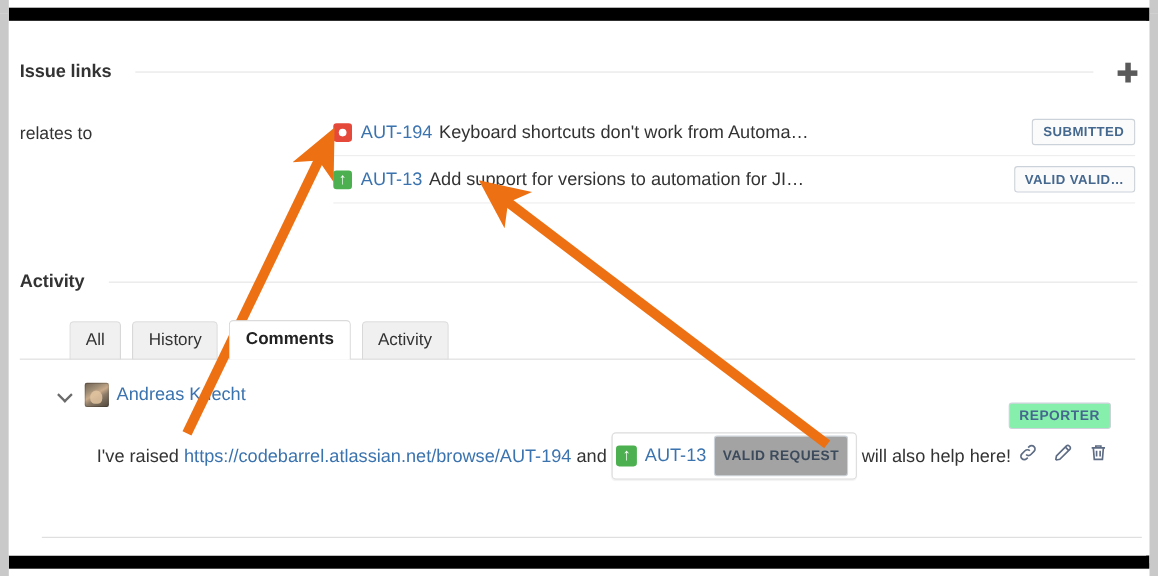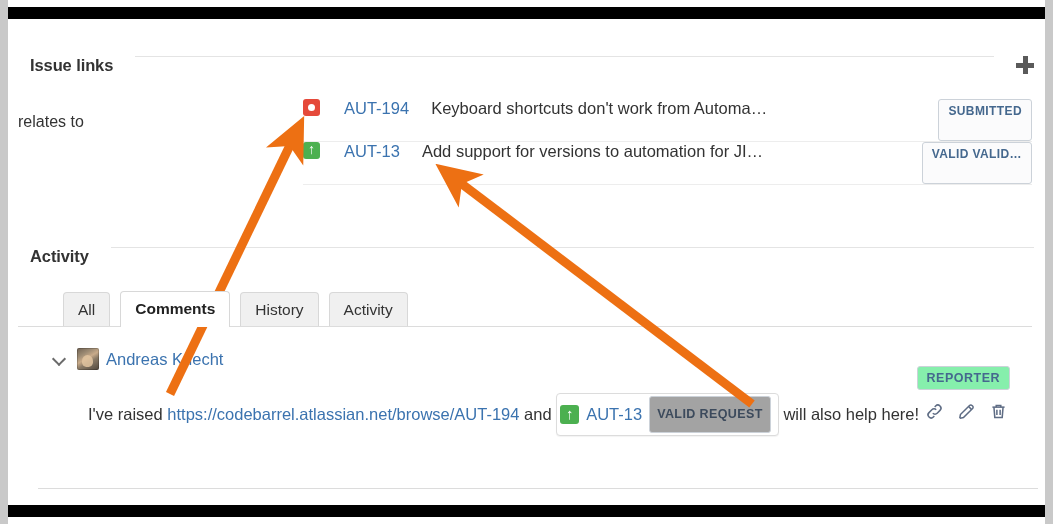--- a/index.html
+++ b/index.html
@@ -54,25 +54,24 @@
     width: 1034px;
     height: 486px;
     background: #ffffff;
     overflow: hidden;
   }
 
   
   .section-head {
     position: absolute;
     display: flex;
-    align-items: flex-start;
+    align-items: center;
     gap: 22px;
     left: 10px;
     right: 8px;
-    margin-left: 12px;
   }
   .section-head .title {
     font-size: 16.5px;
     font-weight: bold;
     color: #333333;
     letter-spacing: -0.1px;
     white-space: nowrap;
   }
   .section-head .rule {
     flex: 1;
@@ -104,23 +103,24 @@
   .link-type {
     width: 285px;
     font-size: 16px;
     color: #333333;
     padding-top: 14px;
     flex: 0 0 auto;
   }
   .link-rows { flex: 1; }
   .link-row {
     display: flex;
+    align-items: center;
     height: 43px;
     border-bottom: 1px solid #ededed;
-    gap: 24px;
+    gap: 8px;
   }
   .type-icon {
     width: 17px; height: 17px;
     border-radius: 3px;
     flex: 0 0 auto;
     position: relative;
   }
   .type-icon.bug { background: #e5493a; }
   .type-icon.bug::after {
     content: "";
@@ -401,22 +401,22 @@
       </div>
     </div>
 
     <div class="section-head" id="activity-head">
       <span class="title">Activity</span>
       <span class="rule"></span>
     </div>
 
     <div id="tabs">
       <div class="tab">All</div>
+      <div class="tab">History</div>
       <div class="tab active">Comments</div>
-      <div class="tab">History</div>
       <div class="tab">Activity</div>
     </div>
     <div id="tab-underline"></div>
 
     <div id="comment">
       <div class="comment-header">
         <span class="chevron"></span>
         <span class="avatar"></span>
         <a class="author">Andreas Knecht</a>
       </div>

